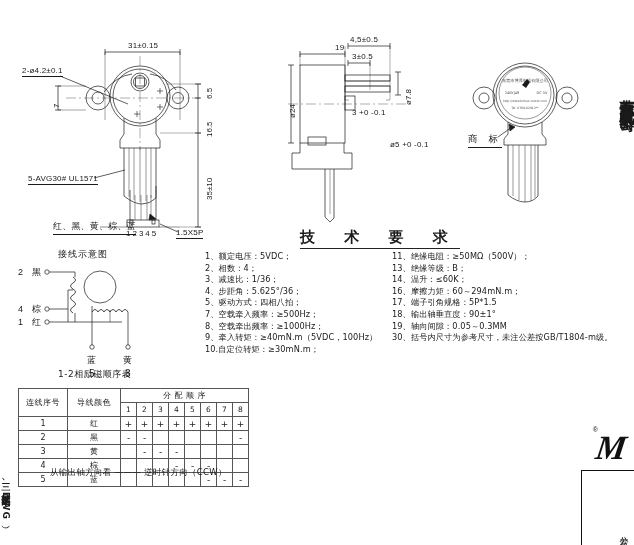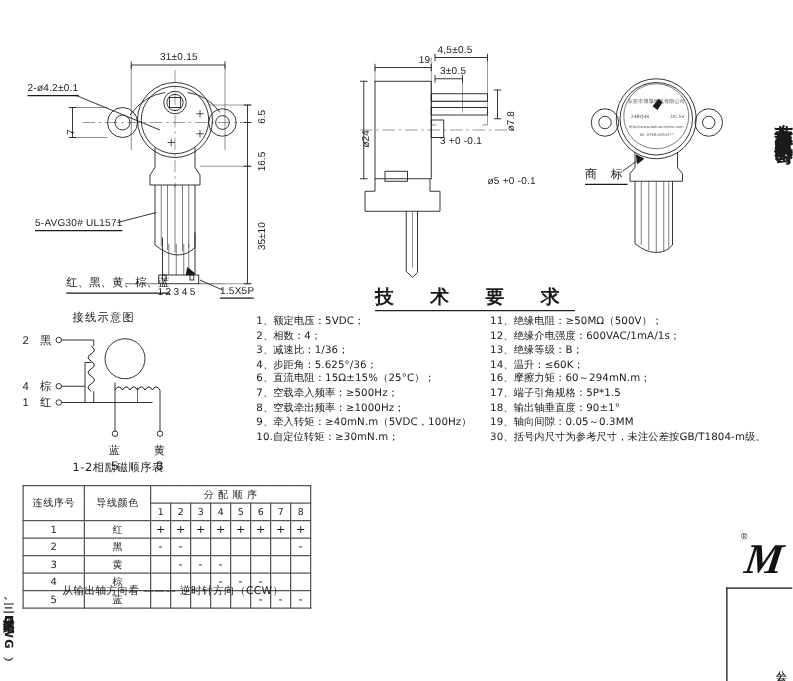--- a/index.html
+++ b/index.html
@@ -252,30 +252,29 @@
 
 <div class="abs cn ulbl" id="brand-label">商  标</div>
 
 <div class="abs cn" id="tech-title">技 术 要 求</div>
 
 <div class="abs cn spec-list" id="spec-left">
   <div>1、额定电压：5VDC；</div>
   <div>2、相数：4；</div>
   <div>3、减速比：1/36；</div>
   <div>4、步距角：5.625°/36；</div>
-  <div>6、直流电阻：15Ω±15%（25°C）；</div>
+  <div>5、驱动方式：四相八拍；</div>
   <div>7、空载牵入频率：≥500Hz；</div>
   <div>8、空载牵出频率：≥1000Hz；</div>
   <div>9、牵入转矩：≥40mN.m（5VDC，100Hz）</div>
   <div>10.自定位转矩：≥30mN.m；</div>
 </div>
 
 <div class="abs cn spec-list" id="spec-right">
   <div>11、绝缘电阻：≥50MΩ（500V）；</div>
-  <div>12、绝缘介电强度：600VAC/1mA/1s；</div>
   <div>13、绝缘等级：B；</div>
   <div>14、温升：≤60K；</div>
   <div>16、摩擦力矩：60～294mN.m；</div>
   <div>17、端子引角规格：5P*1.5</div>
   <div>18、输出轴垂直度：90±1°</div>
   <div>19、轴向间隙：0.05～0.3MM</div>
   <div>30、括号内尺寸为参考尺寸，未注公差按GB/T1804-m级。</div>
 </div>
 
 <div class="abs cn" id="wiring-title">接线示意图</div>

